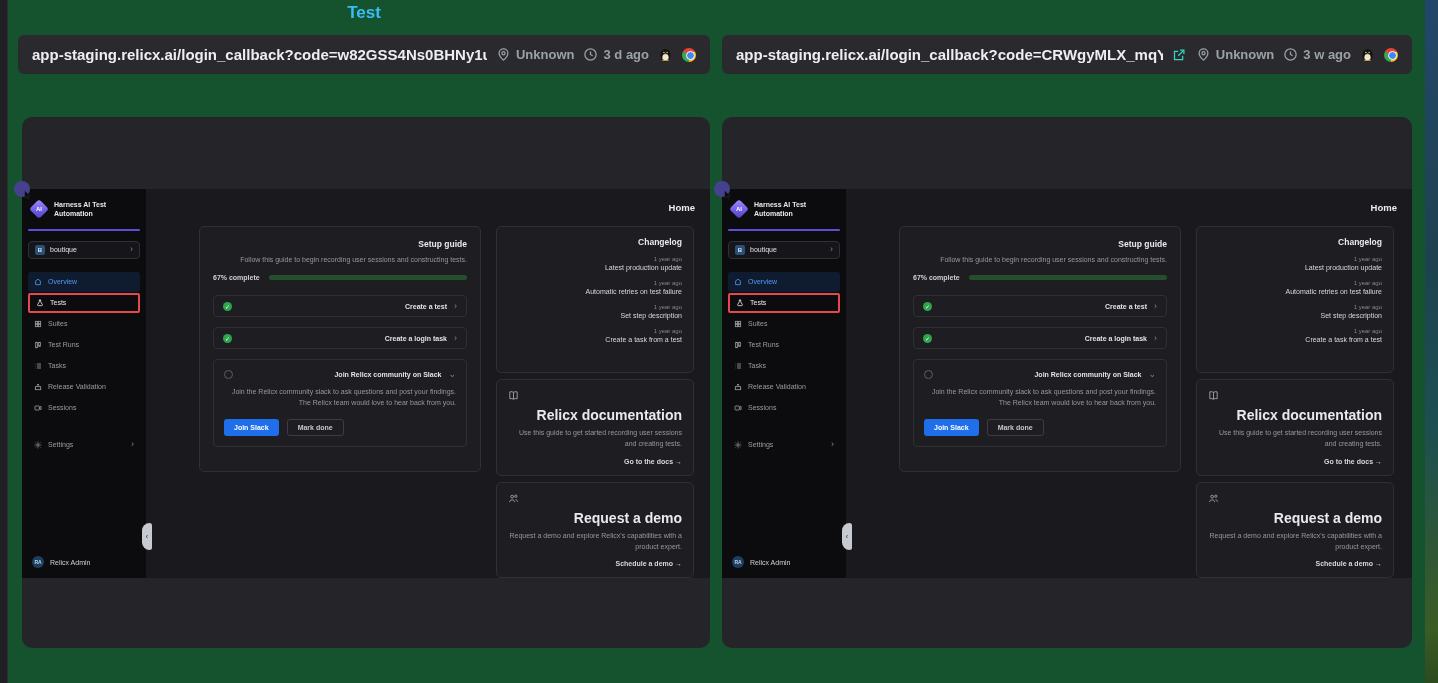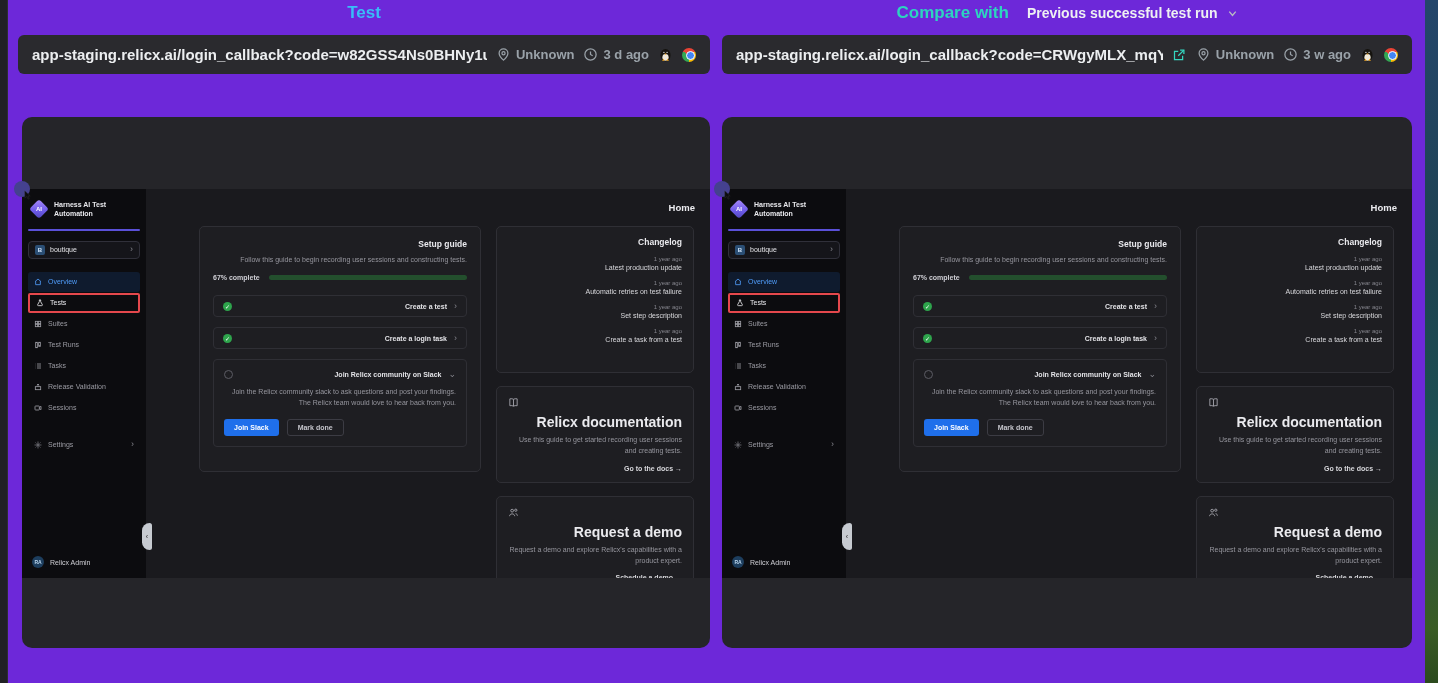--- a/index.html
+++ b/index.html
@@ -1,19 +1,19 @@
 <!DOCTYPE html>
 <html><head>
 <meta charset="utf-8">
 <style>
   * { margin:0; padding:0; box-sizing:border-box; }
   html,body { background:#111114; }
   .page {
     position:relative; width:1438px; height:683px; overflow:hidden;
-    background:#6d28d9; font-family:"Liberation Sans", sans-serif;
+    background:#14532d; font-family:"Liberation Sans", sans-serif;
   }
   
   .edge-left { position:absolute; left:0; top:0; width:8px; height:683px; background:#202024; border-right:1px solid #2d2d32; }
   .edge-right { position:absolute; right:0; top:0; width:13px; height:683px;
     background:linear-gradient(180deg,#24466b 0%,#1e4250 38%,#1d4f52 62%,#3a5c25 92%,#2c4a1e 100%); }
   
   .panel { position:absolute; top:0; height:683px; }
   .panel-left { left:18px; width:692px; }
   .panel-right { left:722px; width:690px; }
   .panel-head { height:26px; display:flex; align-items:center; justify-content:center; gap:18px; }
@@ -89,21 +89,21 @@
     display:flex; align-items:center; justify-content:center; flex:none; }
   .empty-dot { width:9px; height:9px; border-radius:50%; border:1px solid #5c5c64; flex:none; }
   .step-label { font-size:7px; font-weight:bold; color:#e2e2e6; flex:1; }
   .row-chev { color:#85858d; font-size:9px; }
   .expanded { border:1px solid #2f2f35; border-radius:4px; padding:9px 10px 10px; margin-bottom:2px; }
   .exp-head { display:flex; align-items:center; gap:7px; }
   .exp-desc { font-size:7px; color:#96969e; line-height:1.55; margin:8px 0 10px; }
   .btn-row { display:flex; gap:8px; }
   .btn-primary { background:#1f6feb; color:#fff; font-size:7px; font-weight:bold; border-radius:3px; padding:5px 10px; }
   .btn-secondary { border:1px solid #3c3c44; color:#c6c6cc; font-size:7px; font-weight:bold; border-radius:3px; padding:4px 10px; }
-  .col-right { width:198px; flex:none; display:flex; flex-direction:column; gap:13px; }
+  .col-right { width:198px; flex:none; display:flex; flex-direction:column; gap:6px; }
   .side-card { padding:10px 11px; }
   .changelog-card { min-height:147px; }
   .cl-entry { margin-top:9px; }
   .cl-time { font-size:6px; color:#84848c; margin-bottom:2px; }
   .cl-text { font-size:7px; color:#d8d8dc; }
   .side-icon { width:11px; height:11px; color:#a2a2aa; display:block; }
   .side-title { font-size:14px; font-weight:bold; color:#eaeaee; margin:6px 0 5px; }
   .side-desc { font-size:7px; color:#96969e; line-height:1.55; margin-bottom:8px; }
   .side-link { font-size:7px; font-weight:bold; color:#d8d8dc; }
 </style>
@@ -312,29 +312,20 @@
           </div>
         </div>
       </div>
     </main>
   </div>
 </div>
     </div>
   </section>
 
   <section class="panel panel-right">
-    <div class="panel-head">
-      <span class="panel-title teal">Compare with</span>
-      <span class="dd-group">
-        <span class="dd-label">Previous successful test run</span>
-        <svg class="dd-chev" viewBox="0 0 24 24" fill="none" stroke="currentColor" stroke-width="3">
-            <polyline points="5 8 12 16 19 8"></polyline>
-          </svg>
-      </span>
-    </div>
     <div class="url-bar">
       <span class="url-text">app-staging.relicx.ai/login_callback?code=CRWgyMLX_mqYPe...</span>
       <svg class="ext-link" viewBox="0 0 24 24" fill="none" stroke="currentColor" stroke-width="2">
           <path d="M13 5h6v6"></path>
           <path d="M19 5l-9 9"></path>
           <path d="M17 14v6H4V7h6"></path>
         </svg>
       <span class="meta">
         <svg viewBox="0 0 24 24" fill="none" stroke="currentColor" stroke-width="2">
             <path d="M12 21s-7-6.1-7-11a7 7 0 1 1 14 0c0 4.9-7 11-7 11z"></path>

